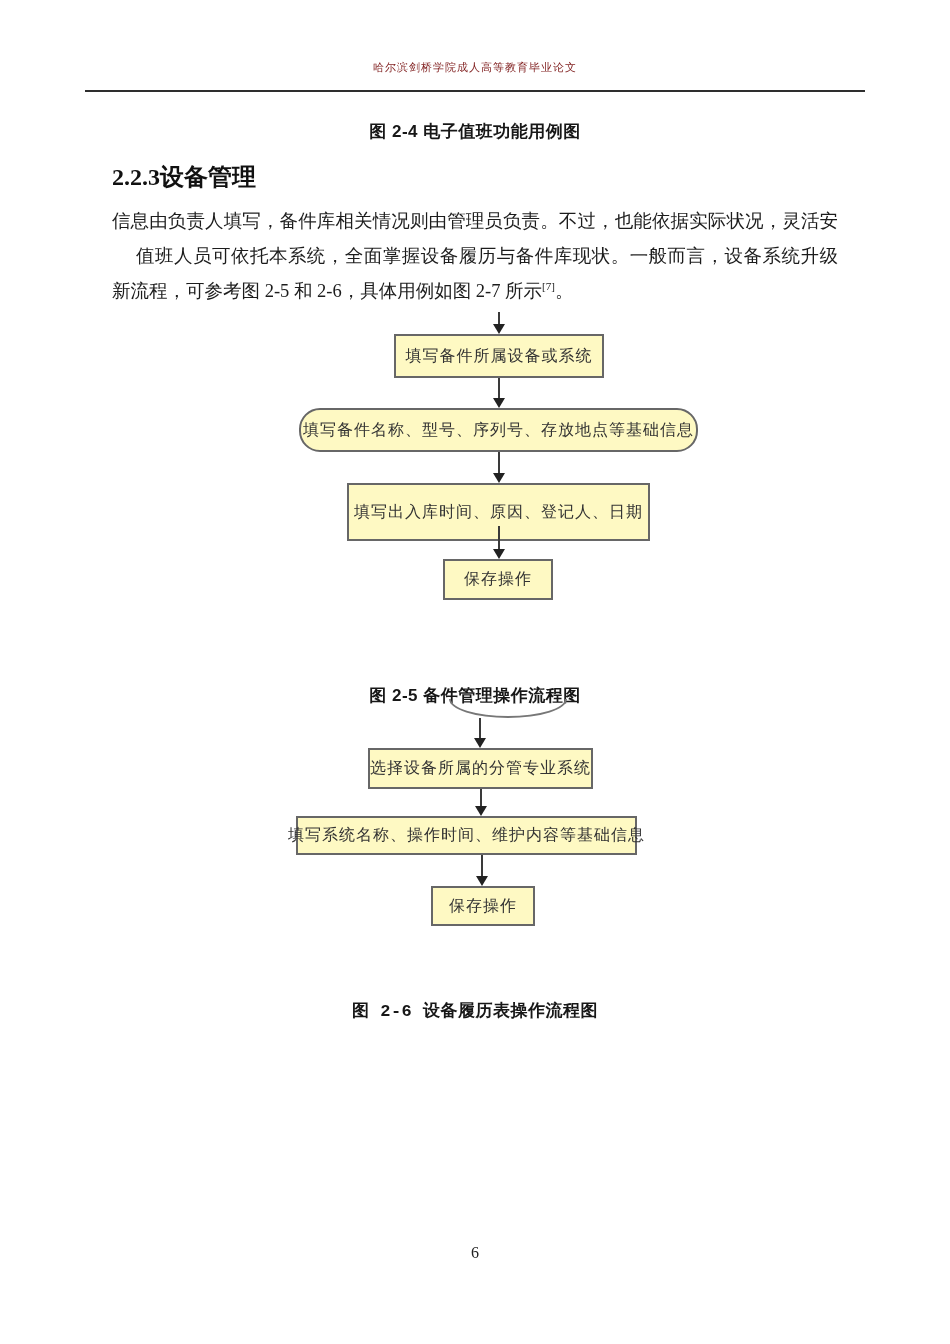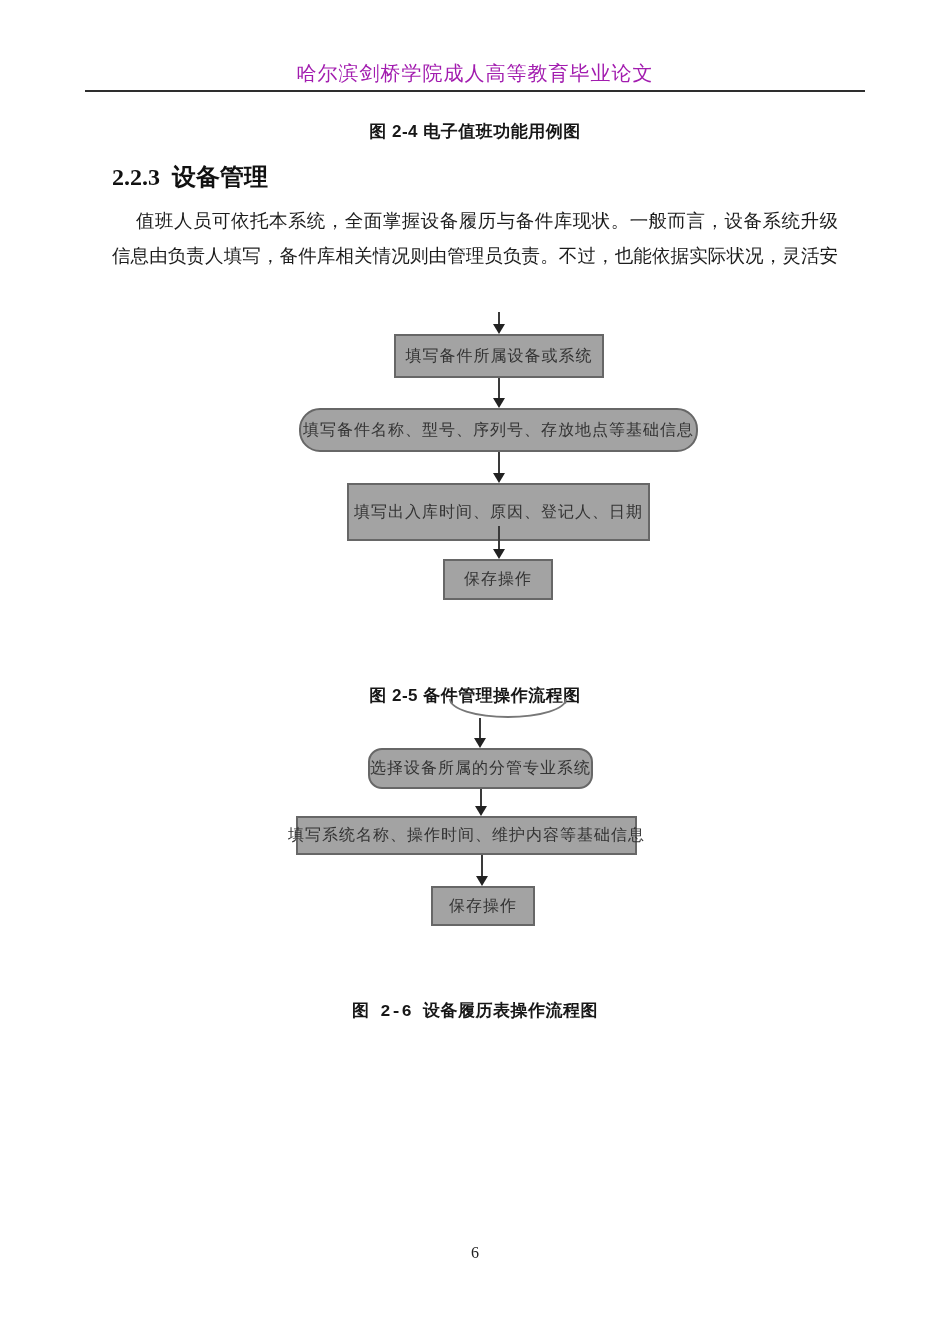--- a/index.html
+++ b/index.html
@@ -2,51 +2,51 @@
 <html><head>
 <meta charset="utf-8">
 <style>
   html,body { margin:0; padding:0; background:#ffffff; }
   .page {
     position:relative; width:950px; height:1344px; background:#ffffff;
     font-family:"Liberation Serif","DejaVu Serif",serif; color:#1f1f1f; overflow:hidden;
   }
   .header-text {
     position:absolute; top:60px; left:0; width:100%;
-    text-align:center; font-size:20px; letter-spacing:1px; color:#a21caf;
+    text-align:center; font-size:11px; letter-spacing:1px; color:#7f1d1d;
   }
   .header-rule {
     position:absolute; top:90px; left:85px; width:780px; height:0;
     border-top:2px solid #2e2e2e;
   }
   .fig-caption {
     position:absolute; left:0; width:100%; text-align:center;
     font-family:"Liberation Sans","DejaVu Sans",sans-serif;
     font-weight:bold; font-size:17px; letter-spacing:0.5px; color:#171717;
   }
   .cap-24 { top:120px; }
   .cap-25 { top:684px; }
   .cap-26 { top:999px;font-family:Liberation Mono, monospace; }
   .section-heading {
     position:absolute; top:161px; left:112px; font-size:24px; font-weight:bold; color:#111;
   }
   .section-heading .num { font-family:"Liberation Serif",serif; }
-  .section-heading .ttl { font-family:"Liberation Sans","DejaVu Sans",sans-serif; margin-left:12px; }
+  .section-heading .ttl { font-family:"Liberation Sans","DejaVu Sans",sans-serif; }
   .para {
     position:absolute; top:204px; left:112px; width:726px;
     font-size:18.5px; line-height:35px; color:#1c1c1c;
   }
   .para .jline {
     text-align:justify; text-align-last:justify; word-break:break-all; height:35px; overflow:hidden;
   }
   .para .first { text-indent:24px; }
   .para .lastline { text-align:left; text-align-last:left; }
   .para sup { font-size:11px; vertical-align:super; line-height:0; }
   .fbox {
-    position:absolute; box-sizing:border-box; background:#a3a3a3;
+    position:absolute; box-sizing:border-box; background:#fef9c3;
     border:2px solid #676767; display:flex; align-items:center; justify-content:center;
     font-size:16px; letter-spacing:1px; color:#333333; white-space:nowrap;
   }
   .aline { position:absolute; width:2px; background:#3a3a3a; }
   .ahead {
     position:absolute; width:0; height:0;
     border-left:6px solid transparent; border-right:6px solid transparent;
     border-top:10px solid #222222;
   }
   .ellipse-clip { position:absolute; left:447px; top:699px; width:122px; height:21px; overflow:hidden; }
@@ -67,22 +67,23 @@
   <div class="header-text">哈尔滨剑桥学院成人高等教育毕业论文</div>
   <div class="header-rule"></div>
 
   <div class="fig-caption cap-24">图 2-4 电子值班功能用例图</div>
 
   <div class="section-heading">
     <span class="num">2.2.3</span><span class="ttl">设备管理</span>
   </div>
 
   <div class="para">
+    <div class="jline">信息由负责人填写，备件库相关情况则由管理员负责。不过，也能依据实际状况，灵活安</div>
     <div class="jline first">值班人员可依托本系统，全面掌握设备履历与备件库现状。一般而言，设备系统升级</div>
-    <div class="jline">信息由负责人填写，备件库相关情况则由管理员负责。不过，也能依据实际状况，灵活安</div>
+    <div class="lastline"><span>新流程，可参考图 2-5 和 2-6，具体用例如图 2-7 所示</span><sup>[7]</sup><span>。</span></div>
   </div>
 
   <div class="aline" style="left:498px; top:312px; height:12px;"></div>
   <div class="ahead" style="left:493px; top:324px;"></div>
 
   <div class="fbox" style="left:394px; top:334px; width:210px; height:44px;">填写备件所属设备或系统</div>
 
   <div class="aline" style="left:498px; top:378px; height:20px;"></div>
   <div class="ahead" style="left:493px; top:398px;"></div>
 
@@ -100,21 +101,21 @@
 
   <div class="fig-caption cap-25">图 2-5 备件管理操作流程图</div>
 
   <div class="ellipse-clip">
     <div class="arc"></div>
   </div>
 
   <div class="aline" style="left:479px; top:718px; height:20px;"></div>
   <div class="ahead" style="left:474px; top:738px;"></div>
 
-  <div class="fbox" style="left:368px; top:748px; width:225px; height:41px;border-radius:14px;">选择设备所属的分管专业系统</div>
+  <div class="fbox" style="left:368px; top:748px; width:225px; height:41px;">选择设备所属的分管专业系统</div>
 
   <div class="aline" style="left:480px; top:789px; height:17px;"></div>
   <div class="ahead" style="left:475px; top:806px;"></div>
 
   <div class="fbox" style="left:296px; top:816px; width:341px; height:39px;">填写系统名称、操作时间、维护内容等基础信息</div>
 
   <div class="aline" style="left:481px; top:855px; height:21px;"></div>
   <div class="ahead" style="left:476px; top:876px;"></div>
 
   <div class="fbox" style="left:431px; top:886px; width:104px; height:40px;">保存操作</div>

